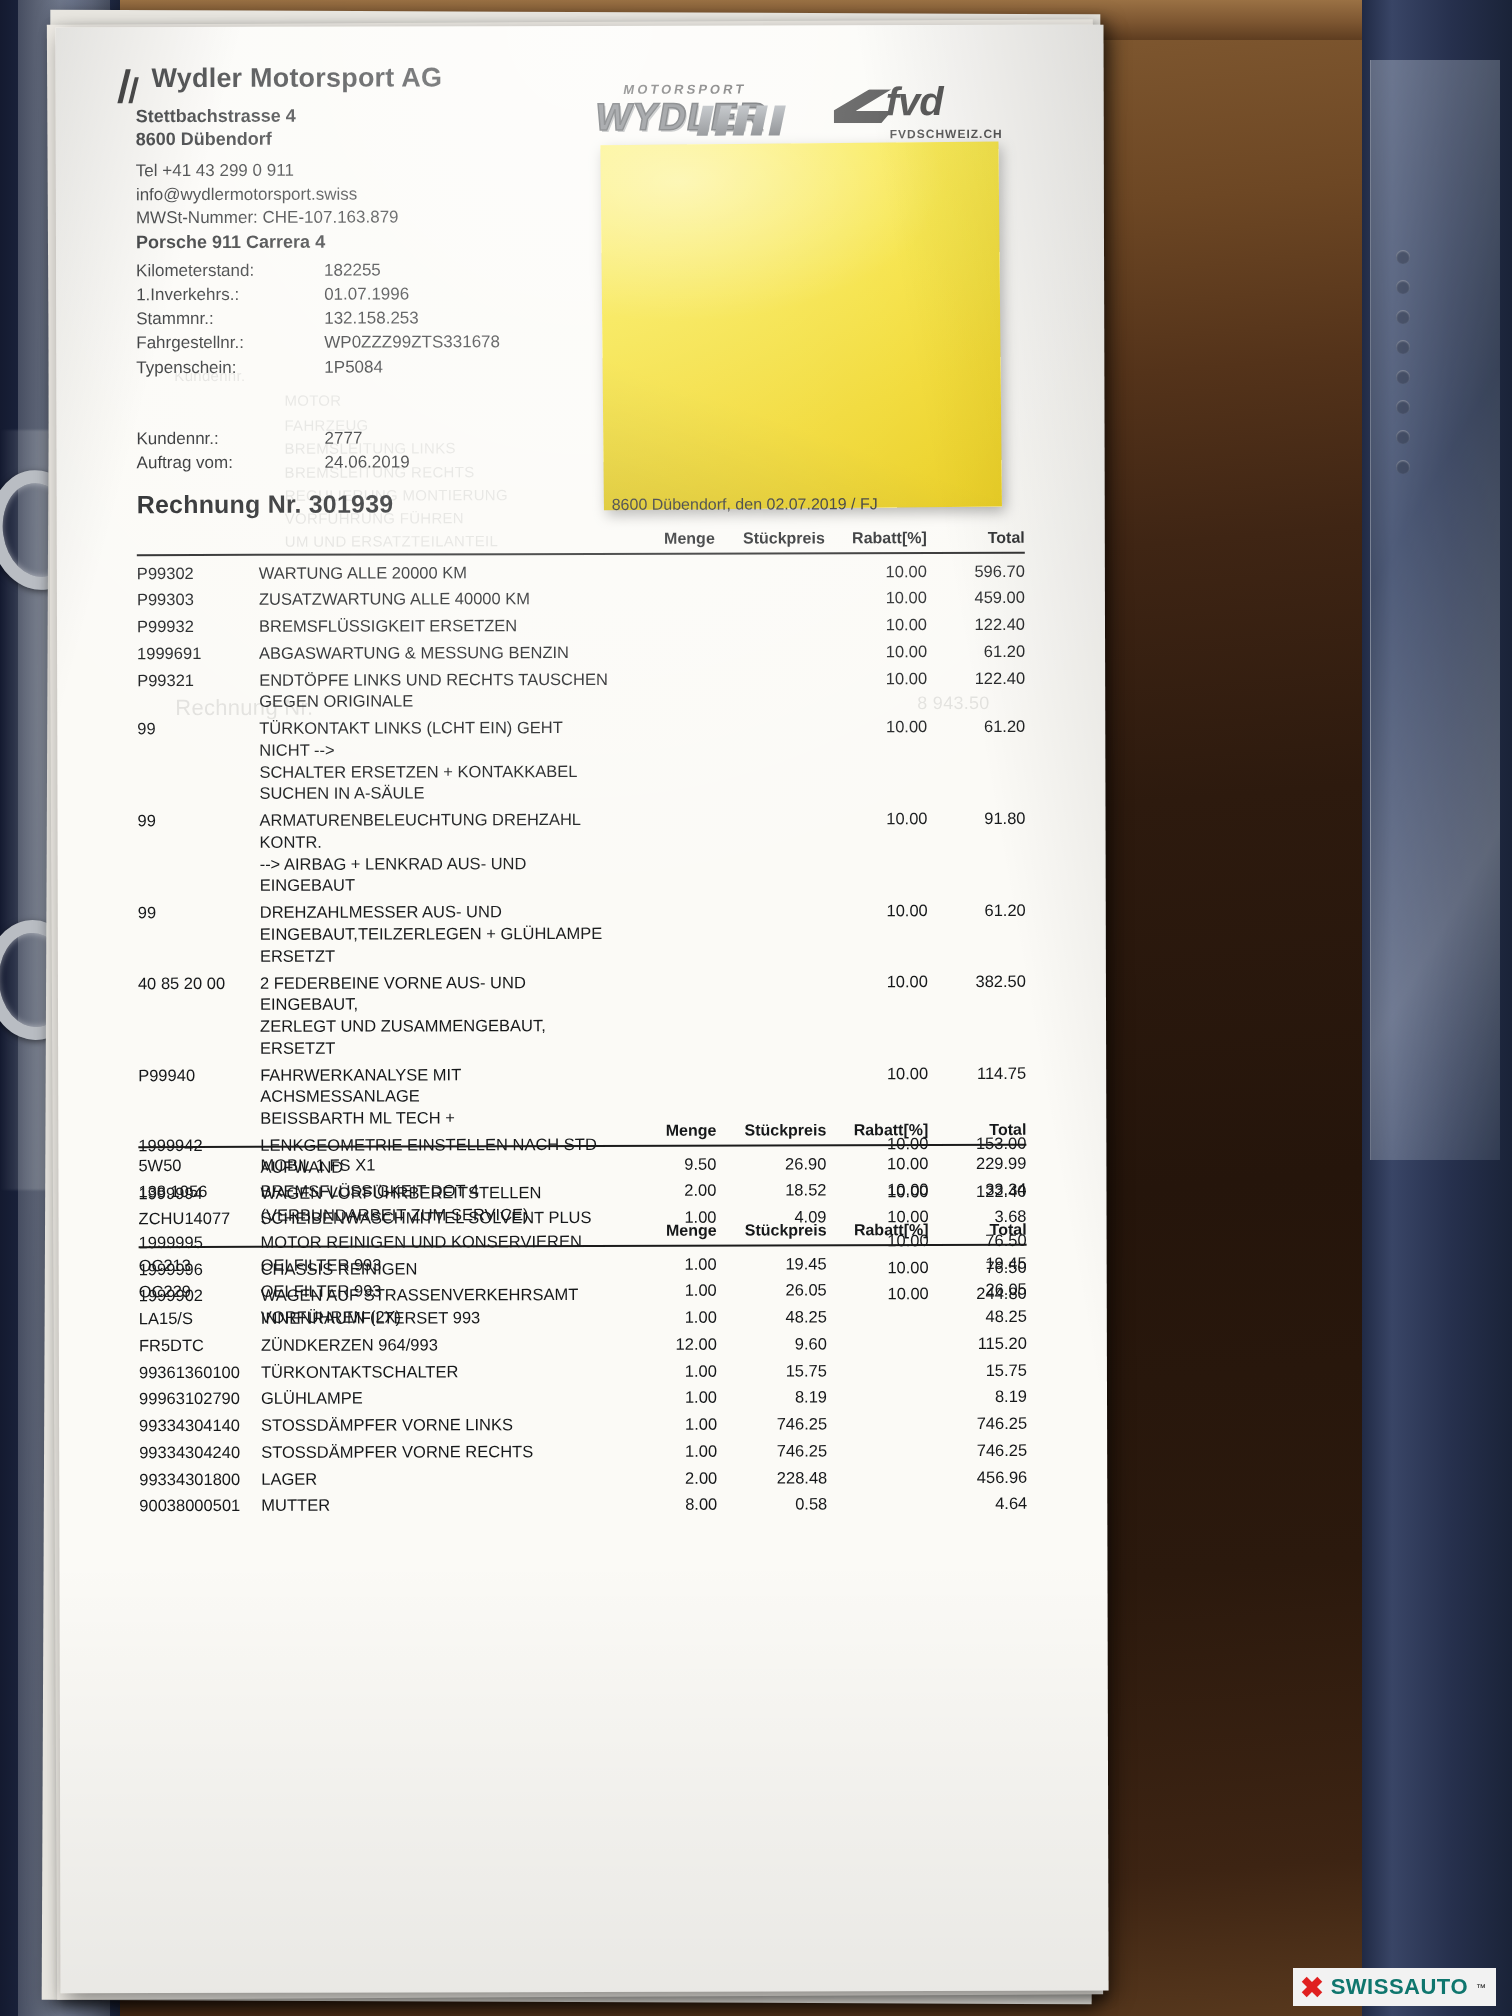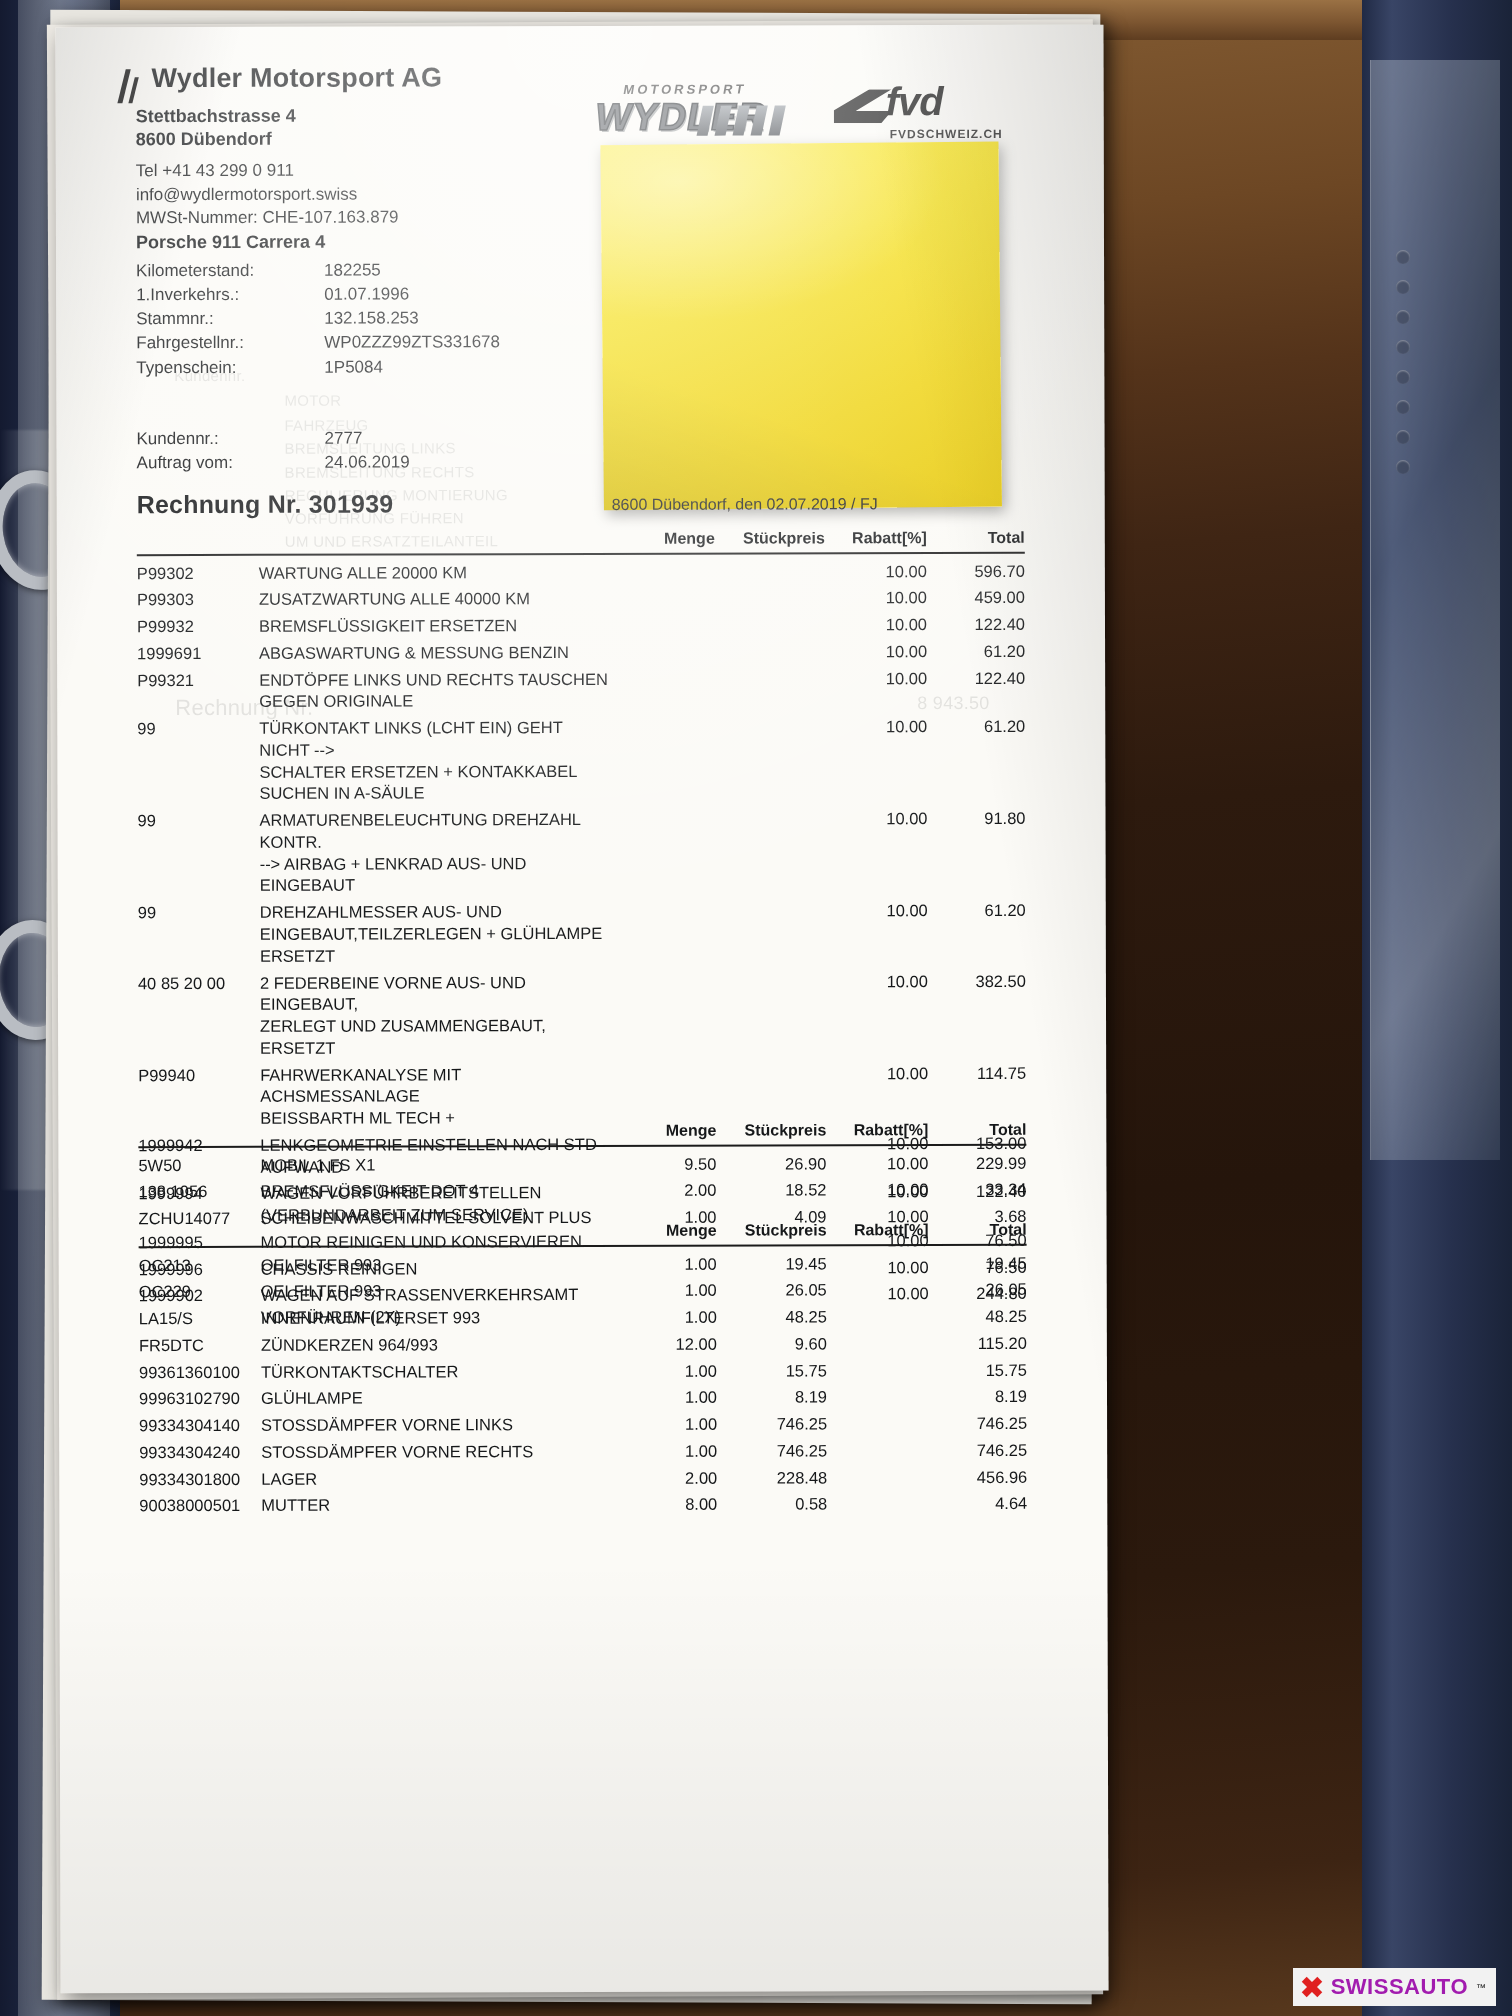--- a/index.html
+++ b/index.html
@@ -239,21 +239,21 @@
   }
   .swissauto .cross {
     width: 22px; height: 22px; position: relative;
   }
   .swissauto .cross:before, .swissauto .cross:after {
     content: ""; position: absolute; background: #e02020;
     left: 50%; top: 50%;
   }
   .swissauto .cross:before { width: 22px; height: 7px; transform: translate(-50%,-50%) rotate(45deg); }
   .swissauto .cross:after  { width: 22px; height: 7px; transform: translate(-50%,-50%) rotate(-45deg); }
-  .swissauto .txt { font-size: 22px; font-weight: bold; letter-spacing: .5px; color: #a21caf; }
+  .swissauto .txt { font-size: 22px; font-weight: bold; letter-spacing: .5px; color: #0f766e; }
   .swissauto .tm { font-size: 10px; vertical-align: super; color: #111; }
 </style>
 </head>
 <body>
 
 <div class="desk"></div>
 <div class="desk-top-wood"></div>
 <div class="binder-left">
   <div class="binder-left-inner"></div>
 </div>

